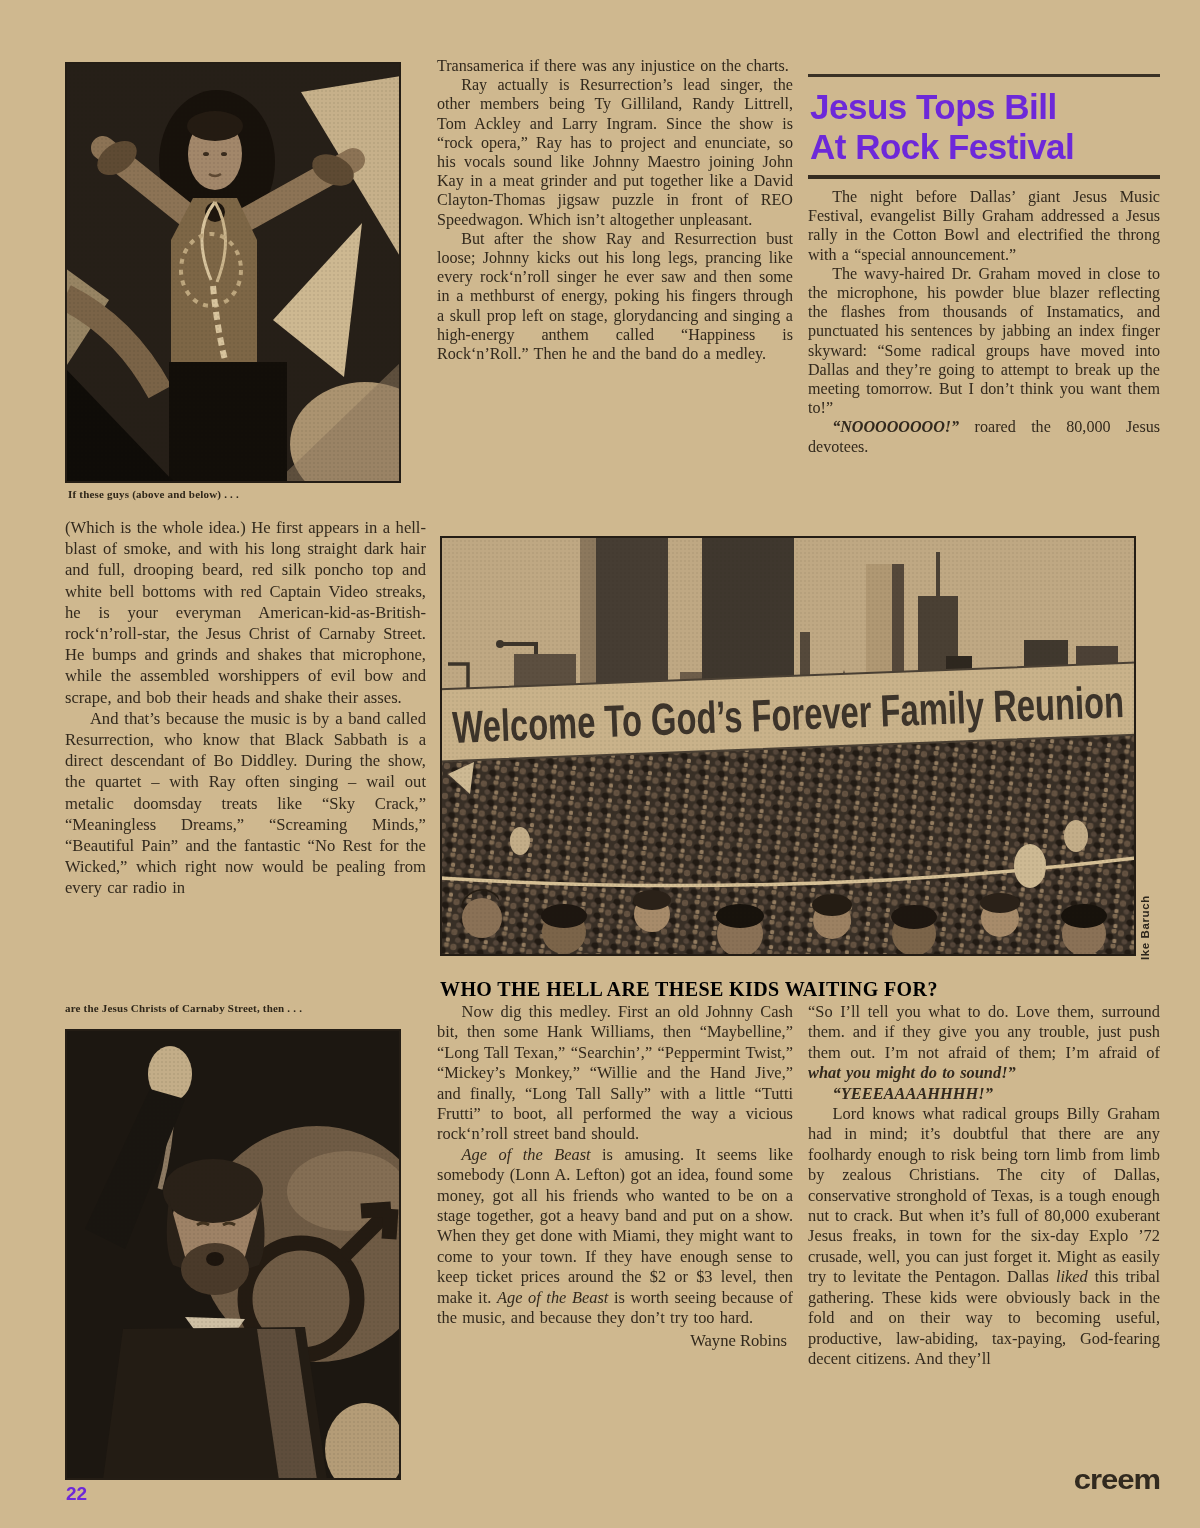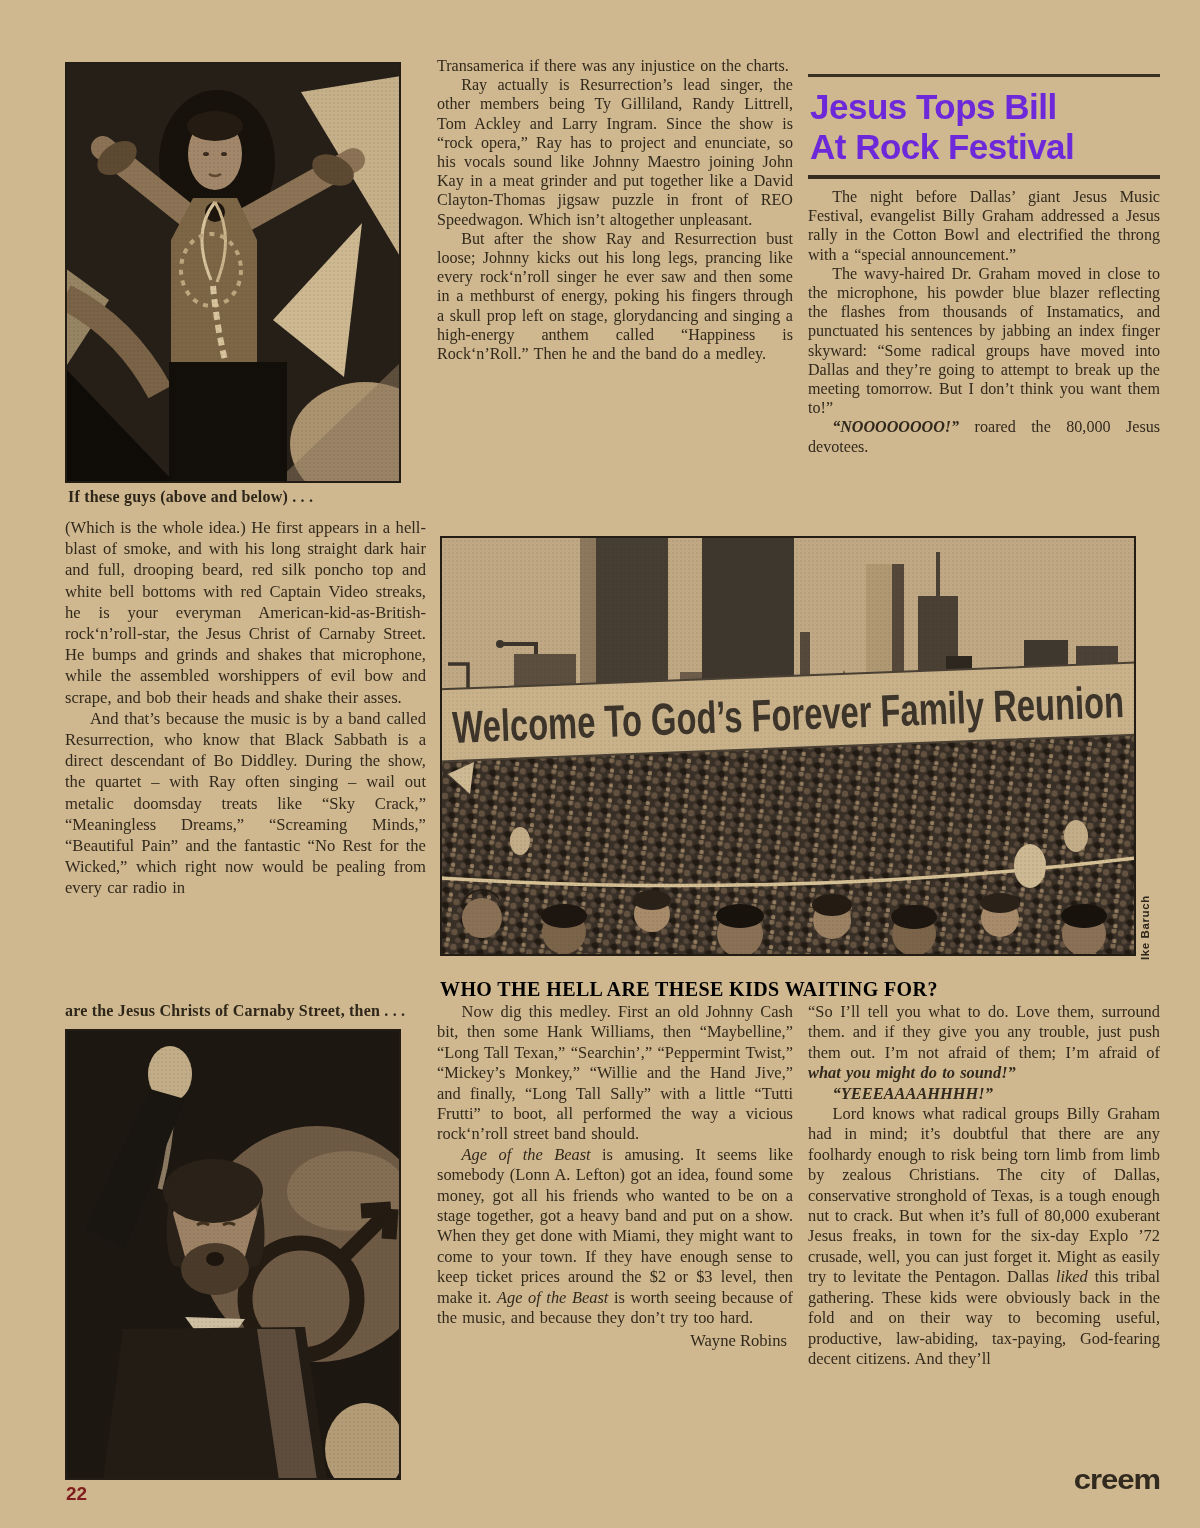--- a/index.html
+++ b/index.html
@@ -17,32 +17,32 @@
     font-family:"Liberation Serif", serif;
   }
   .abs{position:absolute;}
   .bodytext p{margin:0;text-align:justify;text-indent:1.5em;word-spacing:1.2px;}
   .bodytext p.noindent{text-indent:0;}
   .lh21{font-size:16.6px;line-height:21.2px;}
   .lh20{font-size:16.4px;line-height:20.4px;}
   .lh19{font-size:16.1px;line-height:19.2px;}
   .seg-i{font-style:italic;}
   .seg-bi{font-style:italic;font-weight:bold;}
-  .caption{font-weight:bold;font-size:16px;color:#2e2619;letter-spacing:.2px;}
+  .caption{font-weight:bold;font-size:11px;color:#2e2619;letter-spacing:.2px;}
   .bigcaption{font-weight:bold;font-size:20px;color:#000000;letter-spacing:.4px;font-stretch:condensed;margin-top:16px;}
   .headline{font-family:"Liberation Sans", sans-serif;font-weight:700;font-size:35px;line-height:40px;color:#6d28d9;letter-spacing:-.5px;}
   .rule-thin{height:3px;background:#3a3125;}
   .rule-thick{height:4px;background:#352c21;}
   .byline{text-align:right;font-size:16.6px;padding-right:6px;margin-top:2px;}
   .credit{
     width:16px;height:104px;writing-mode:vertical-rl;transform:rotate(180deg);
     font-family:"Liberation Sans", sans-serif;font-size:11.5px;font-weight:bold;
     color:#2d261c;letter-spacing:.6px;white-space:nowrap;
   }
-  .pagenum{font-family:"Liberation Sans", sans-serif;font-weight:700;font-size:19px;color:#7f1d1d;}
+  .pagenum{font-family:"Liberation Sans", sans-serif;font-weight:700;font-size:19px;color:#6d28d9;}
   .logo{font-family:"Liberation Sans", sans-serif;font-weight:800;font-size:31px;letter-spacing:-1px;color:#322a1f;transform:scaleY(.92);}
   svg{display:block;}
 </style>
 </head>
 <body>
 
 <div id="page">
 
   <svg class="abs" style="left:65px;top:62px;" width="336" height="421" viewBox="0 0 336 421">
     <defs>

